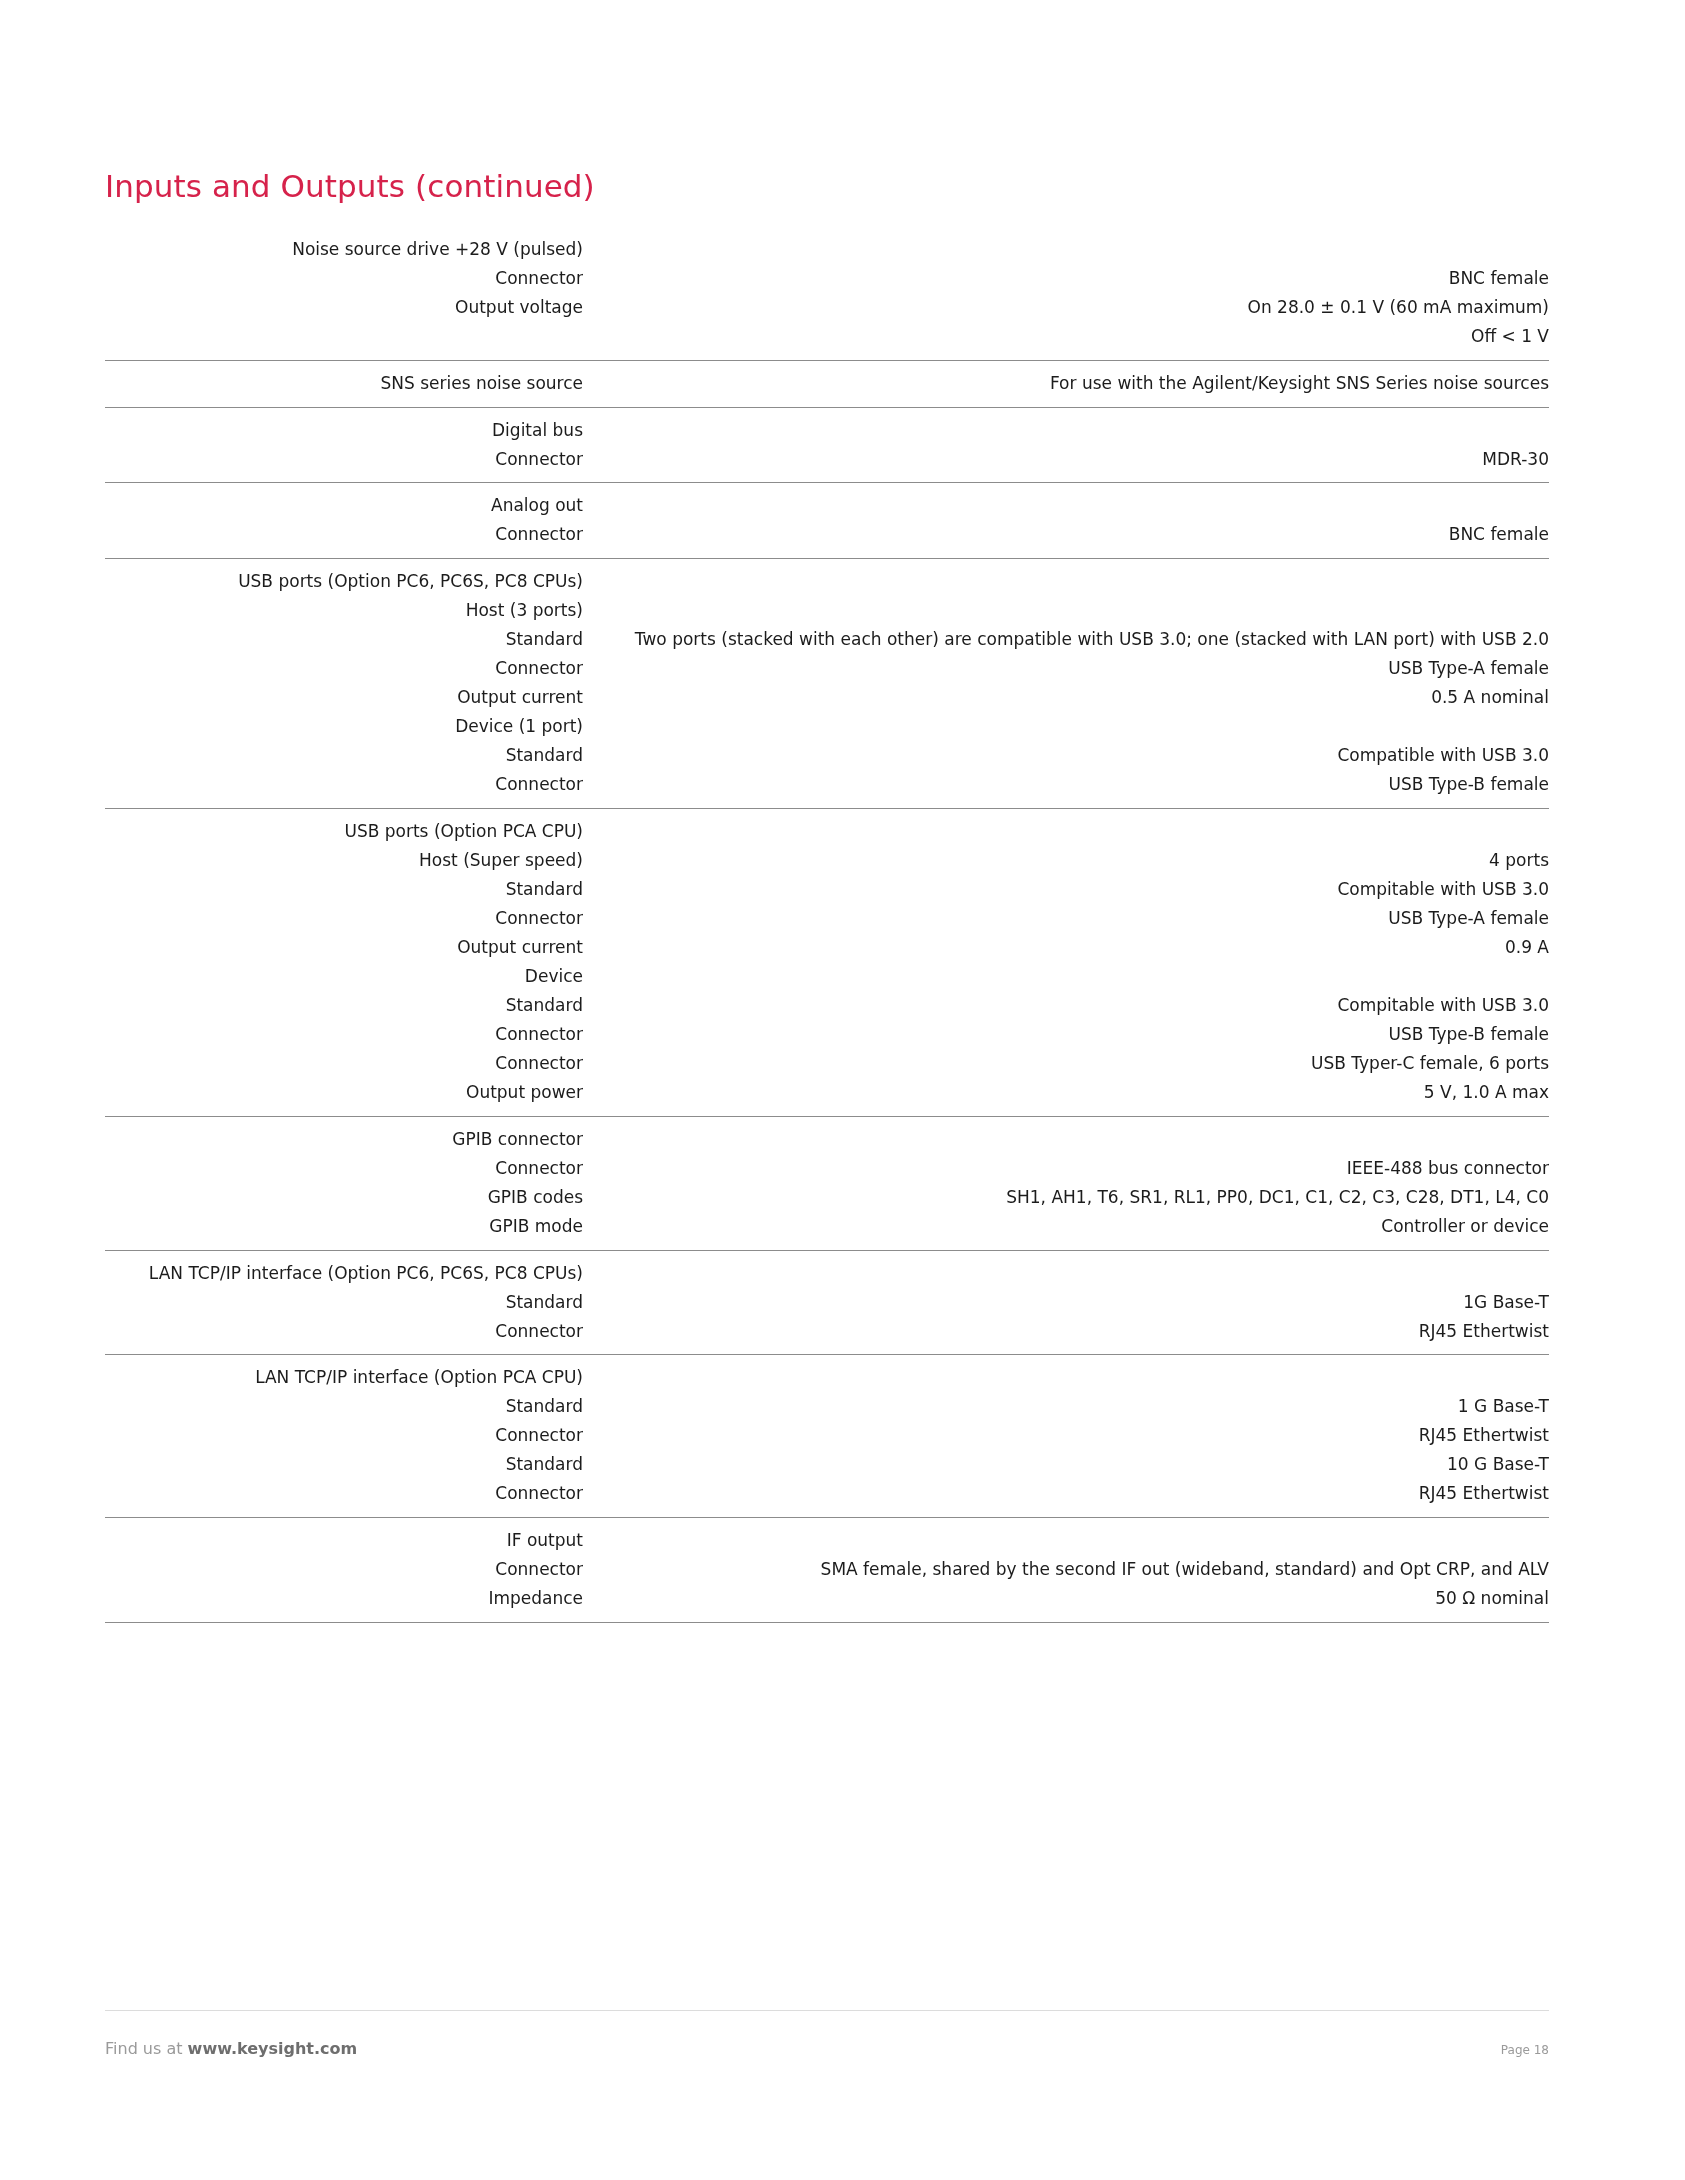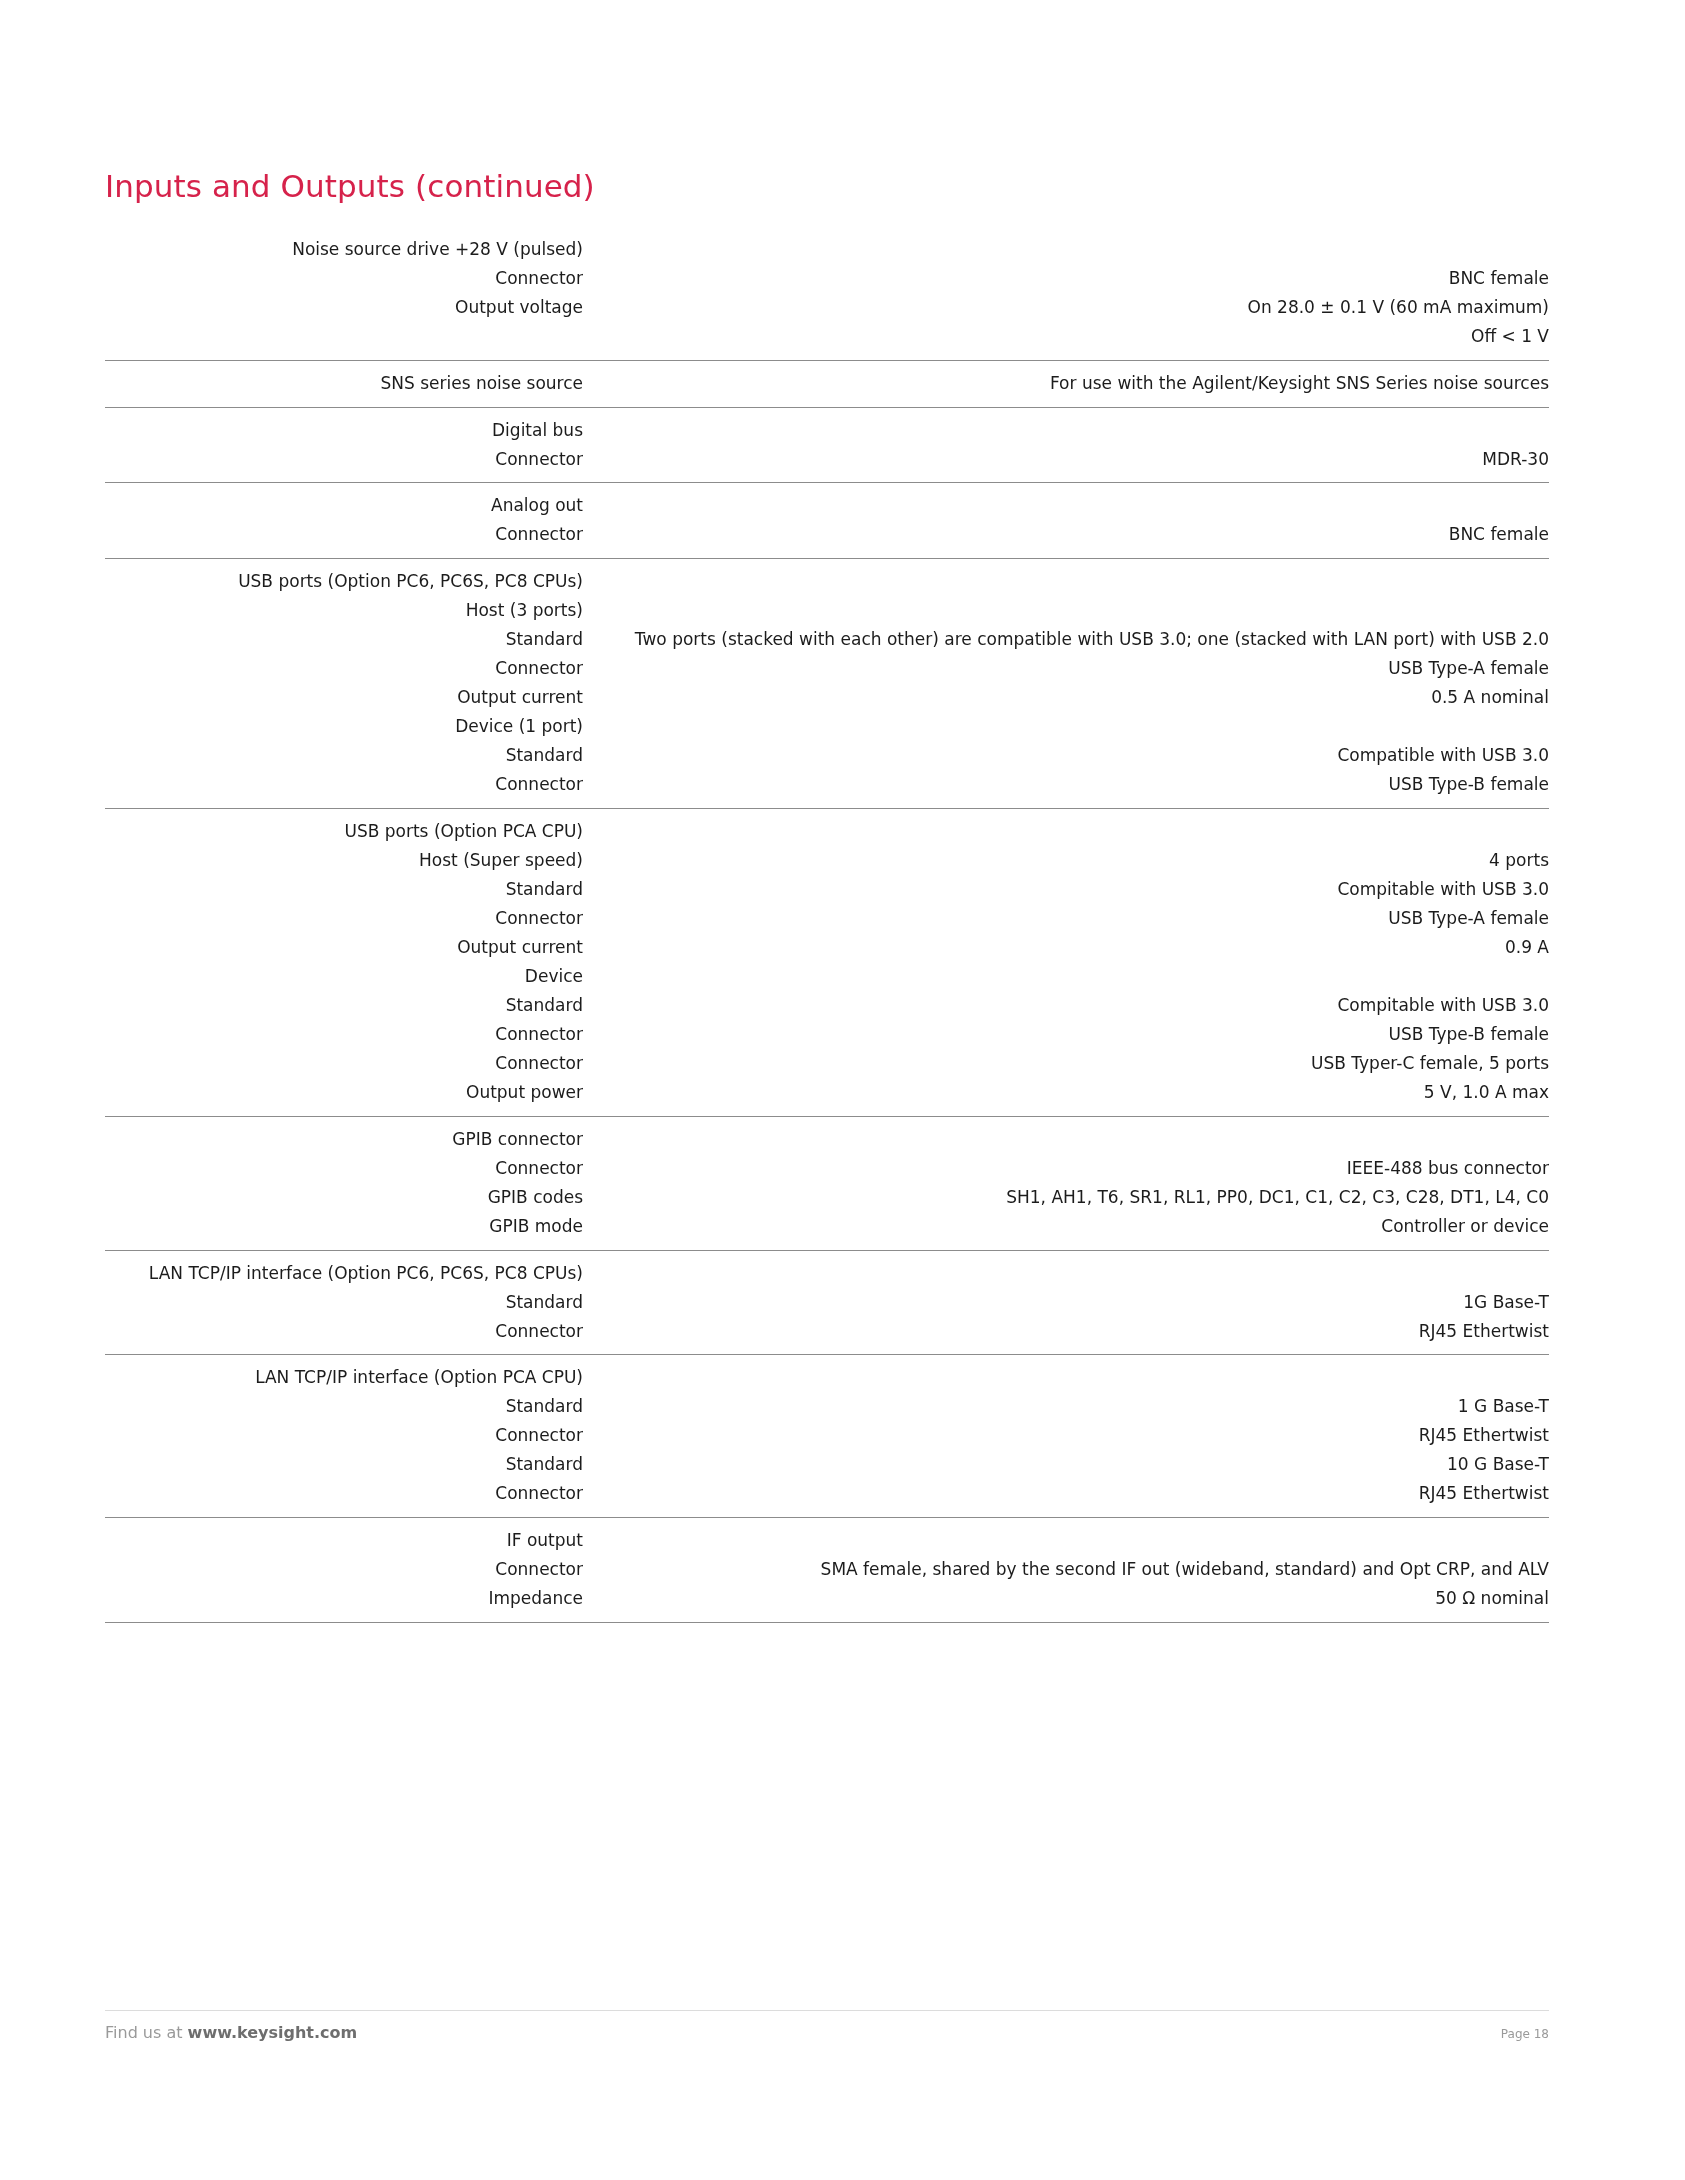--- a/index.html
+++ b/index.html
@@ -61,21 +61,21 @@
   .lvl0 { padding-left: 0px; }
   .lvl1 { padding-left: 20px; }
   .lvl2 { padding-left: 40px; }
   .val { padding-left: 0px; }
   .footer {
     position: absolute;
     left: 105px;
     top: 2010px;
     width: 1444px;
     border-top: 0.9px solid #dcdcdc;
-    padding-top: 12px;
+    padding-top: 28px;
     display: flex;
     justify-content: space-between;
     align-items: baseline;
   }
   .footer-left {
     font-size: 16px;
     color: #9a9a9a;
   }
   .footer-left b {
     color: #6e6e6e;
@@ -204,21 +204,21 @@
           <tr>
             <td class="lvl2">Standard</td>
             <td class="val">Compitable with USB 3.0</td>
           </tr>
           <tr>
             <td class="lvl2">Connector</td>
             <td class="val">USB Type-B female</td>
           </tr>
           <tr>
             <td class="lvl2">Connector</td>
-            <td class="val">USB Typer-C female, 5 ports</td>
+            <td class="val">USB Typer-C female, 6 ports</td>
           </tr>
           <tr class="lastrow">
             <td class="lvl2">Output power</td>
             <td class="val">5 V, 1.0 A max</td>
           </tr>
         </tbody>
         <tbody class="group">
           <tr class="firstrow">
             <td class="lvl0">GPIB connector</td>
             <td class="val"></td>

